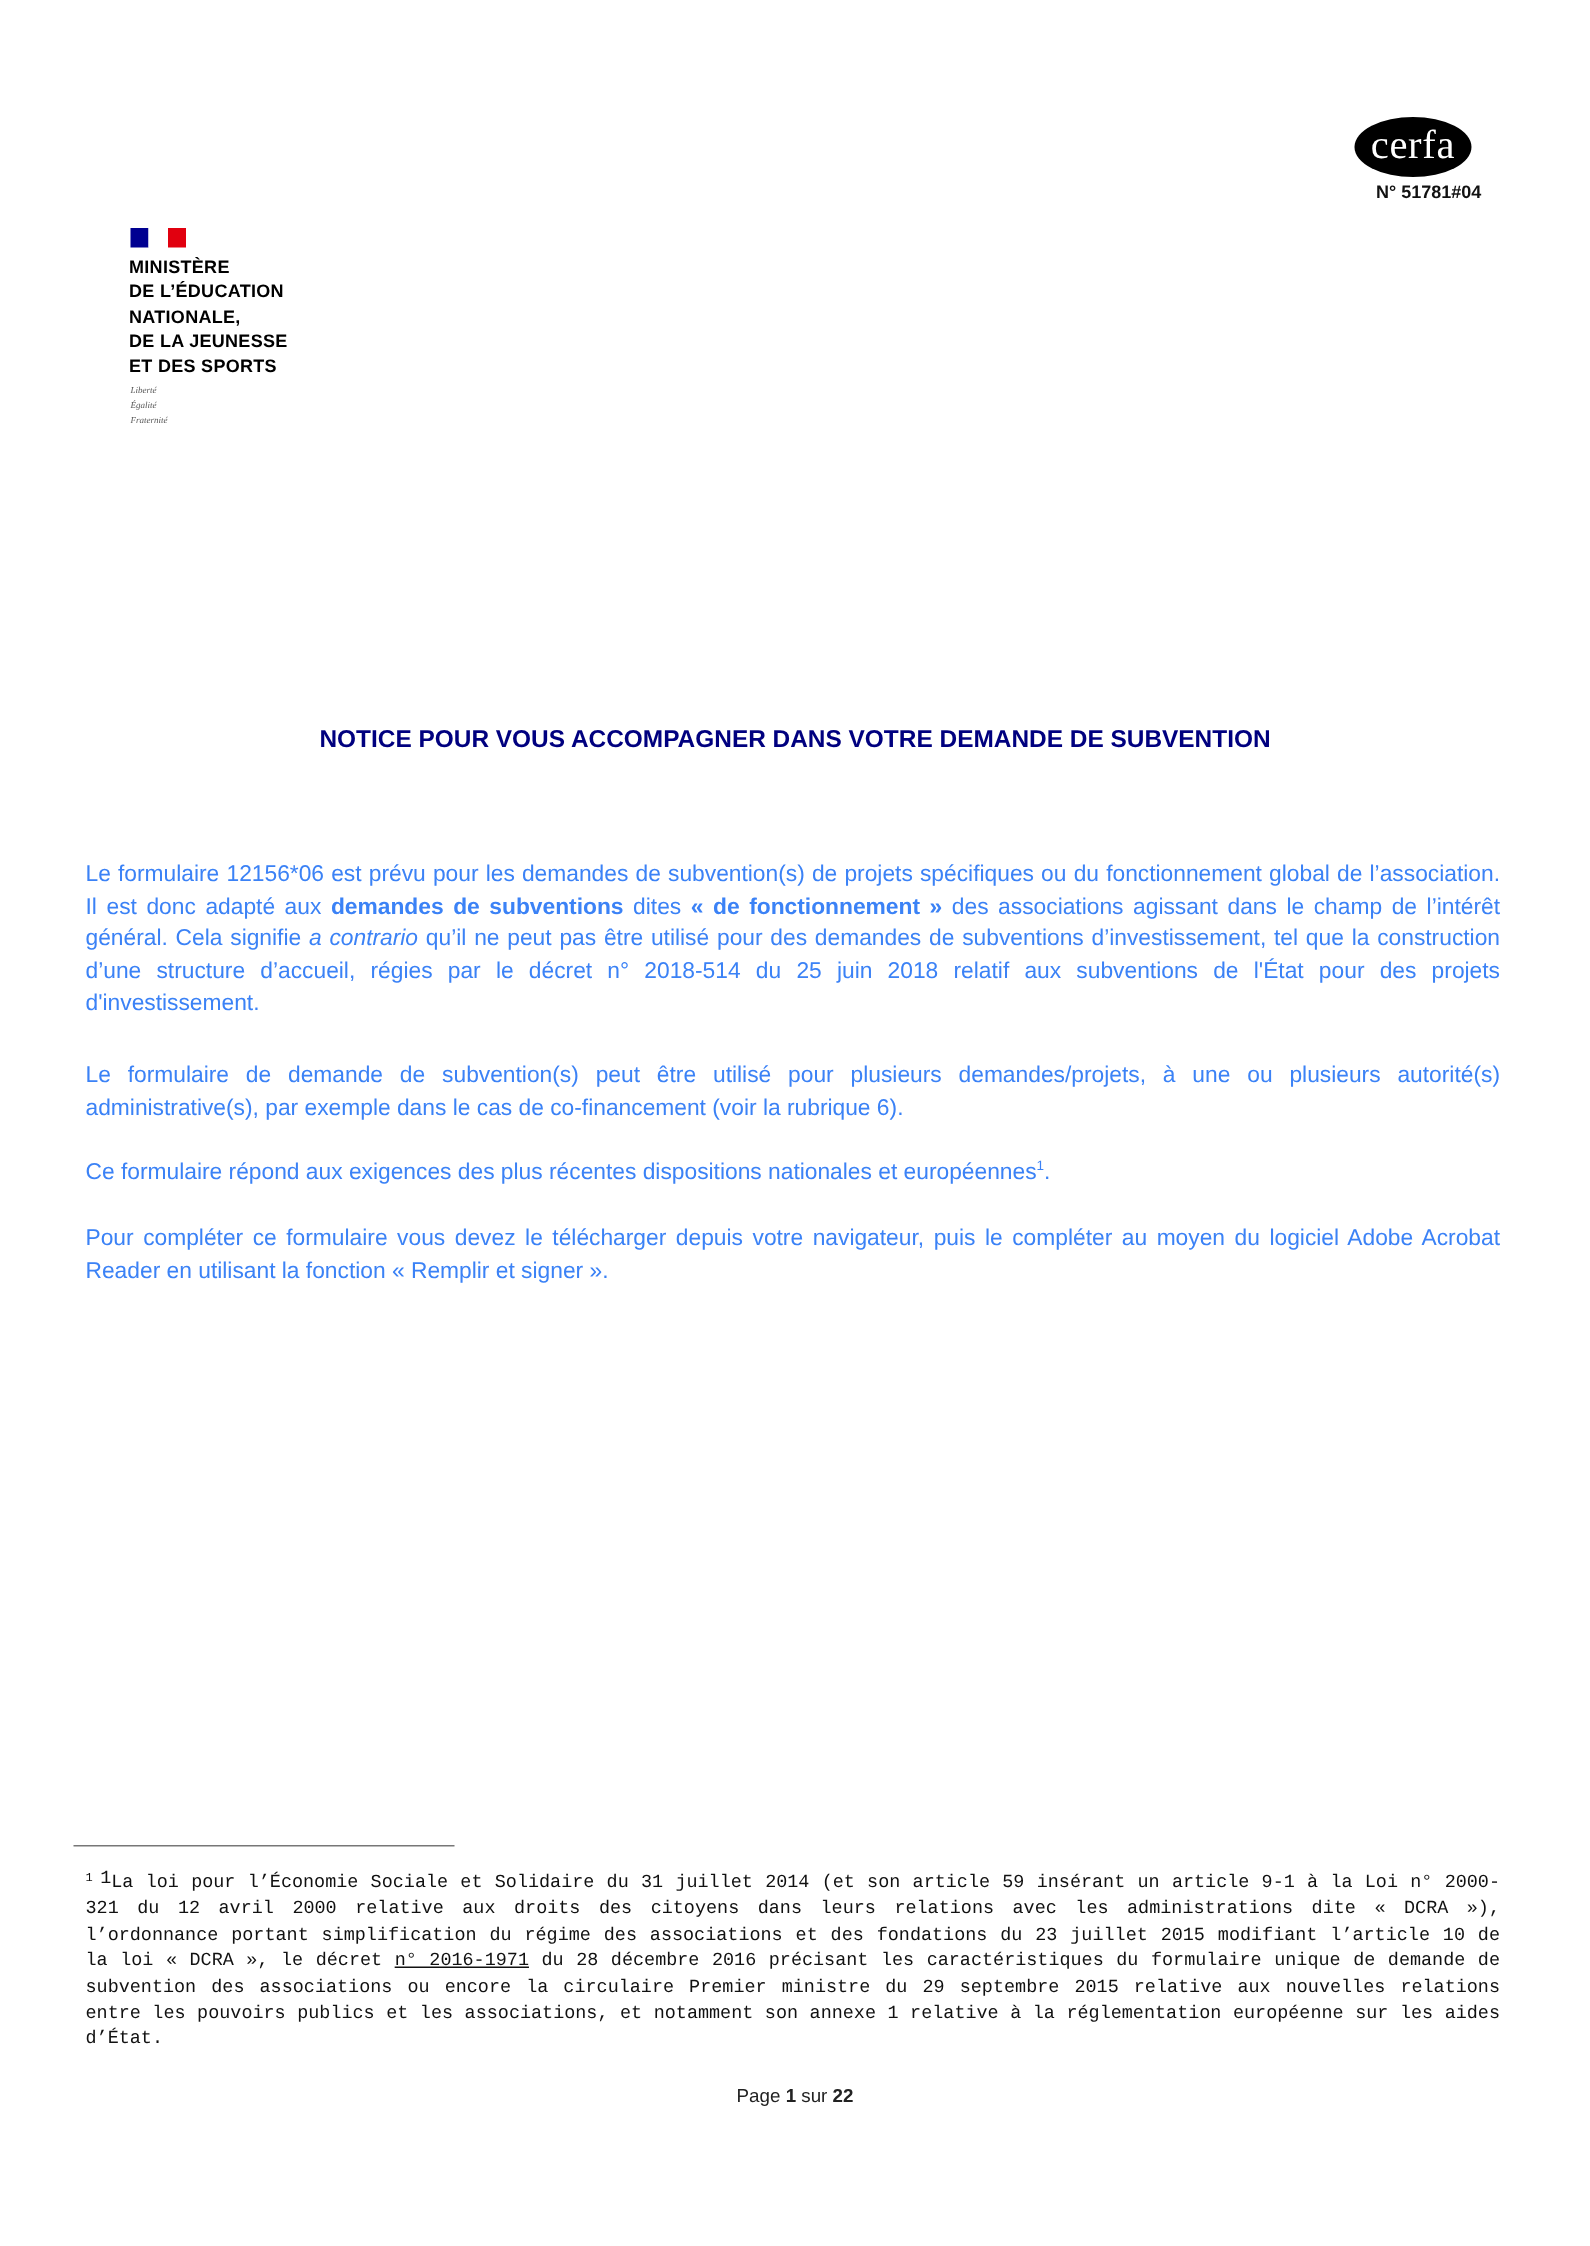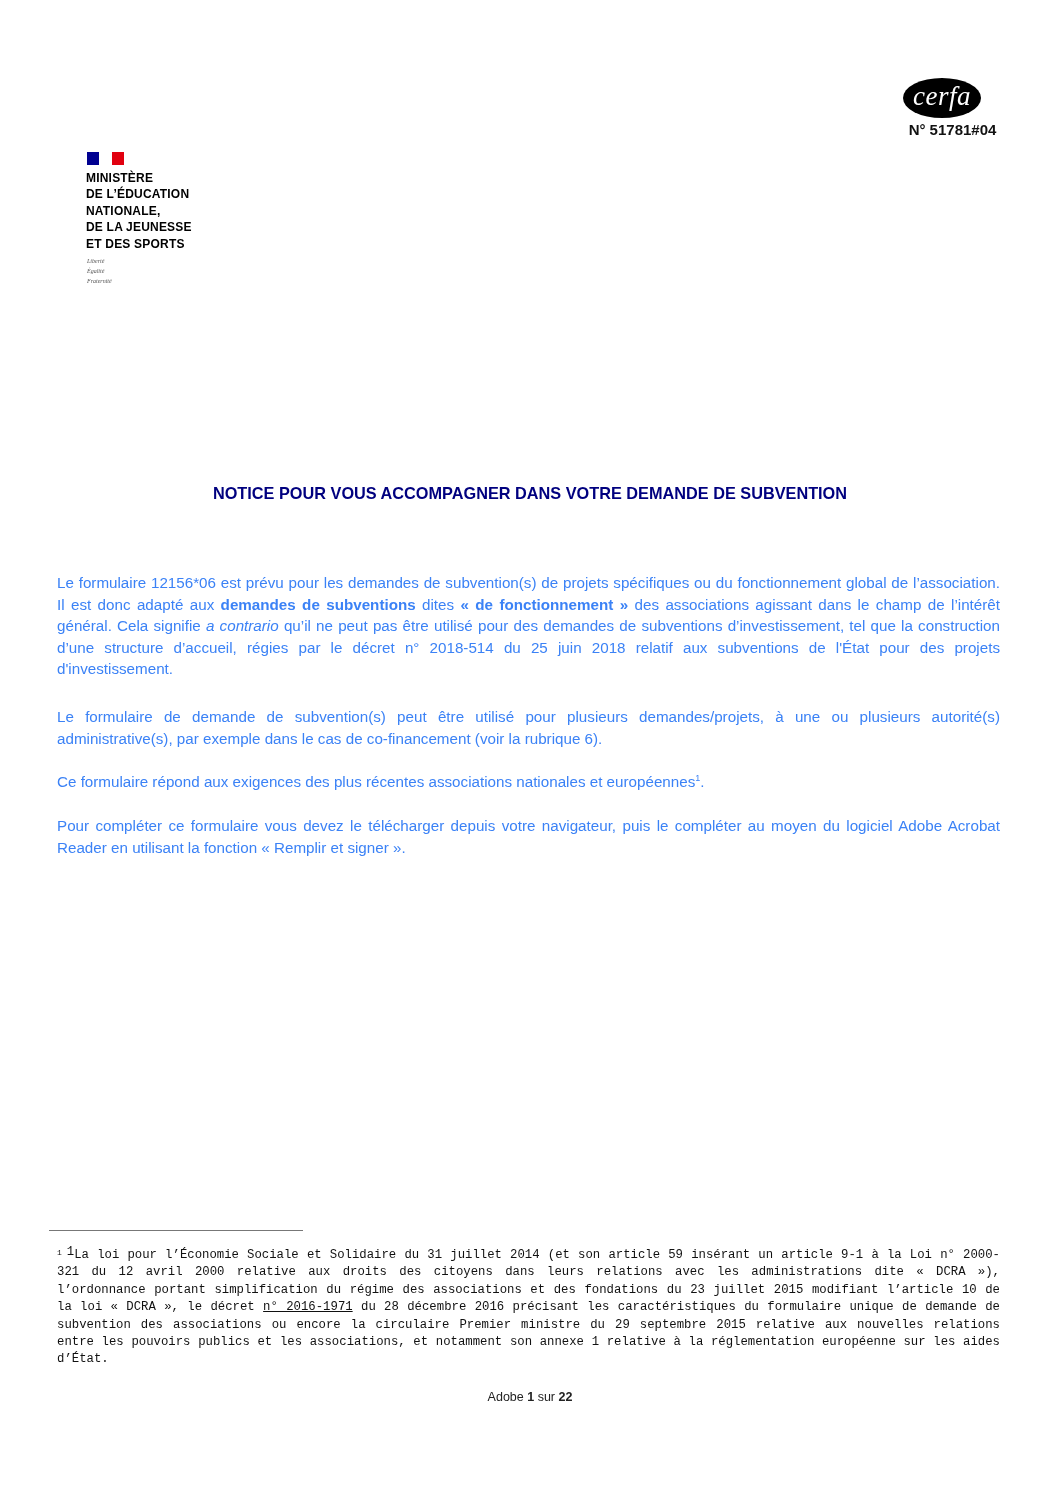--- a/index.html
+++ b/index.html
@@ -3,23 +3,23 @@
 <meta charset="utf-8">
 <style>
   html, body { margin:0; padding:0; background:#ffffff; }
   body { width:1060px; height:1497px; position:relative; overflow:hidden;
          font-family:"Liberation Sans", sans-serif; color:#111; }
   .abs { position:absolute; }
 
   
   #cerfa-logo { left:903px; top:78px; width:78px; height:40px; background:#000; border-radius:50%;
                 display:flex; align-items:center; justify-content:center; }
-  #cerfa-logo span { color:#fff; font-family:"Liberation Serif", serif; font-style:italic;
+  #cerfa-logo span { color:#fff; font-family:"Liberation Serif", serif; 
                      font-size:27px; letter-spacing:0.5px; margin-top:-4px; }
-  #cerfa-number { left:880px; top:121px; width:145px; text-align:center; font-weight:bold; font-size:15px; }
+  #cerfa-number { left:880px; top:121px; width:145px; text-align:center; font-weight:bold; font-size:12px; }
 
   
   #flag { left:87px; top:152px; width:37px; height:13px; display:flex; }
   #flag .b { flex:1; background:#000091; }
   #flag .w { flex:1; background:#ffffff; }
   #flag .r { flex:1; background:#e1000f; }
   #ministry-name { left:86px; top:170px; font-weight:bold; font-size:12px; line-height:16.4px;
                    letter-spacing:0.2px; white-space:pre-line; color:#000; }
   #motto { left:87px; top:256px; font-family:"Liberation Serif", serif; font-style:italic;
            font-size:6px; line-height:10px; white-space:pre-line; color:#555; }
@@ -67,20 +67,20 @@
 <div id="motto" class="abs">Liberté
 Égalité
 Fraternité</div>
 
 <div id="doc-title" class="abs">NOTICE POUR VOUS ACCOMPAGNER DANS VOTRE DEMANDE DE SUBVENTION</div>
 
 <div id="para1" class="abs para"><span>Le formulaire 12156*06 est prévu pour les demandes de subvention(s) de projets spécifiques ou du fonctionnement global de l’association. Il est donc adapté aux </span><b>demandes de subventions</b><span> dites </span><b>« de fonctionnement »</b><span> des associations agissant dans le champ de l’intérêt général. Cela signifie </span><i>a contrario</i><span> qu’il ne peut pas être utilisé pour des demandes de subventions d’investissement, tel que la construction d’une structure d’accueil, régies par le décret n° 2018-514 du 25 juin 2018 relatif aux subventions de l'État pour des projets d'investissement.</span></div>
 
 <div id="para2" class="abs para">Le formulaire de demande de subvention(s) peut être utilisé pour plusieurs demandes/projets, à une ou plusieurs autorité(s) administrative(s), par exemple dans le cas de co-financement (voir la rubrique 6).</div>
 
-<div id="para3" class="abs para"><span>Ce formulaire répond aux exigences des plus récentes associations nationales et européennes</span><sup>1</sup><span>.</span></div>
+<div id="para3" class="abs para"><span>Ce formulaire répond aux exigences des plus récentes dispositions nationales et européennes</span><sup>1</sup><span>.</span></div>
 
 <div id="para4" class="abs para">Pour compléter ce formulaire vous devez le télécharger depuis votre navigateur, puis le compléter au moyen du logiciel Adobe Acrobat Reader en utilisant la fonction « Remplir et signer ».</div>
 
 <div id="footnote-rule" class="abs"></div>
 <div id="footnote" class="abs"><span class="fn-mark">1</span><span class="fn-num">1</span><span>La loi pour l’Économie Sociale et Solidaire du 31 juillet 2014 (et son article 59 insérant un article 9-1 à la Loi n° 2000-321 du 12 avril 2000 relative aux droits des citoyens dans leurs relations avec les administrations dite « DCRA »), l’ordonnance portant simplification du régime des associations et des fondations du 23 juillet 2015 modifiant l’article 10 de la loi « DCRA », le décret </span><u>n° 2016-1971</u><span> du 28 décembre 2016 précisant les caractéristiques du formulaire unique de demande de subvention des associations ou encore la circulaire Premier ministre du 29 septembre 2015 relative aux nouvelles relations entre les pouvoirs publics et les associations, et notamment son annexe 1 relative à la réglementation européenne sur les aides d’État.</span></div>
 
-<div id="page-number" class="abs"><span>Adobe </span><b>1</b><span> sur </span><b>22</b></div>
+<div id="page-number" class="abs"><span>Page </span><b>1</b><span> sur </span><b>22</b></div>
 
 </body></html>

